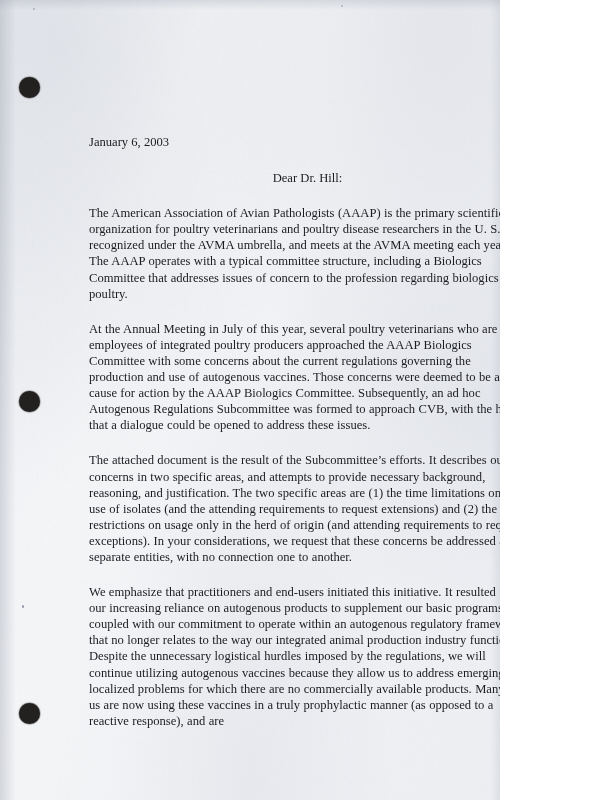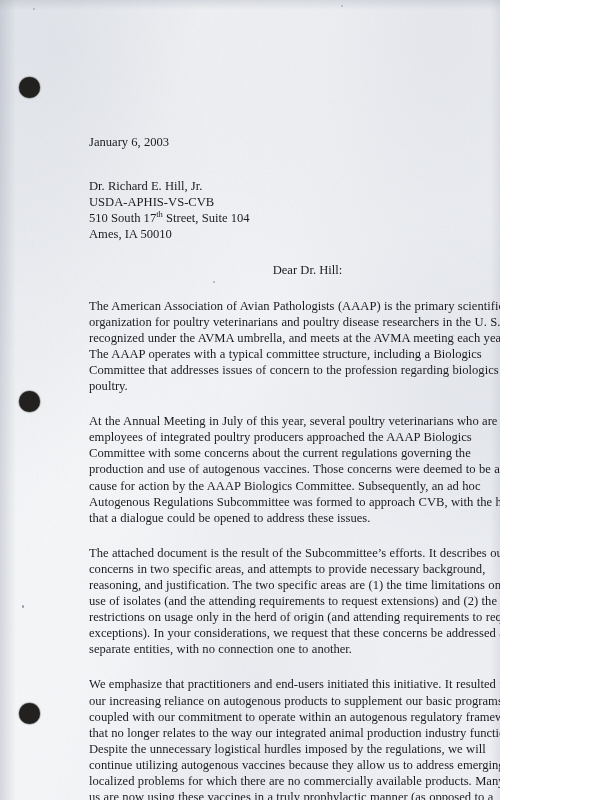--- a/index.html
+++ b/index.html
@@ -154,26 +154,20 @@
   <div class="speck" id="speck-1"></div>
   <div class="speck" id="speck-2"></div>
   <div class="speck" id="speck-3"></div>
   <div class="speck" id="speck-4"></div>
   <div class="speck" id="speck-5"></div>
 
   <div id="letter">
 
     <div class="date-line">January 6, 2003</div>
 
-    <div class="address-block">
-      <span class="addr-line">Dr. Richard E. Hill, Jr.</span>
-      <span class="addr-line">USDA-APHIS-VS-CVB</span>
-      <span class="addr-line"><span>510 South 17</span><sup class="ord">th</sup><span> Street, Suite 104</span></span>
-      <span class="addr-line">Ames, IA 50010</span>
-    </div>
 
     <div class="salutation">Dear Dr. Hill:</div>
 
     <p class="para">The American Association of Avian Pathologists (AAAP) is the primary scientific organization for poultry veterinarians and poultry disease researchers in the U. S.  It is recognized under the AVMA umbrella, and meets at the AVMA meeting each year.  The AAAP operates with a typical committee structure, including a Biologics Committee that addresses issues of concern to the profession regarding biologics for poultry.</p>
     <p class="para">At the Annual Meeting in July of this year, several poultry veterinarians who are employees of integrated poultry producers approached the AAAP Biologics Committee with some concerns about the current regulations governing the production and use of autogenous vaccines.  Those concerns were deemed to be a cause for action by the AAAP Biologics Committee.  Subsequently, an ad hoc Autogenous Regulations Subcommittee was formed to approach CVB, with the hope that a dialogue could be opened to address these issues.</p>
     <p class="para">The attached document is the result of the Subcommittee’s efforts.  It describes our concerns in two specific areas, and attempts to provide necessary background, reasoning, and justification.  The two specific areas are (1) the time limitations on the use of isolates (and the attending requirements to request extensions) and (2) the restrictions on usage only in the herd of origin (and attending requirements to request exceptions).  In your considerations, we request that these concerns be addressed as separate entities, with no connection one to another.</p>
     <p class="para">We emphasize that practitioners and end-users initiated this initiative.  It resulted from our increasing reliance on autogenous products to supplement our basic programs coupled with our commitment to operate within an autogenous regulatory framework that no longer relates to the way our integrated animal production industry functions.  Despite the unnecessary logistical hurdles imposed by the regulations, we will continue utilizing autogenous vaccines because they allow us to address emerging or localized problems for which there are no commercially available products.  Many of us are now using these vaccines in a truly prophylactic manner (as opposed to a reactive response), and are</p>
 
   </div>
 

